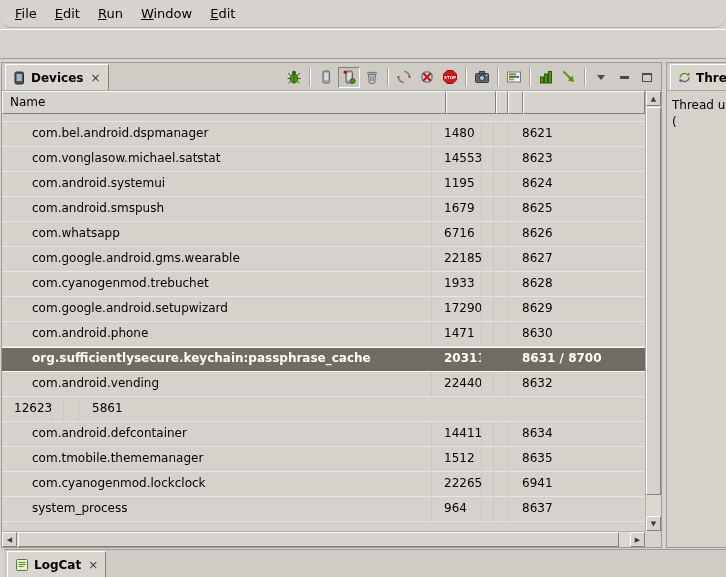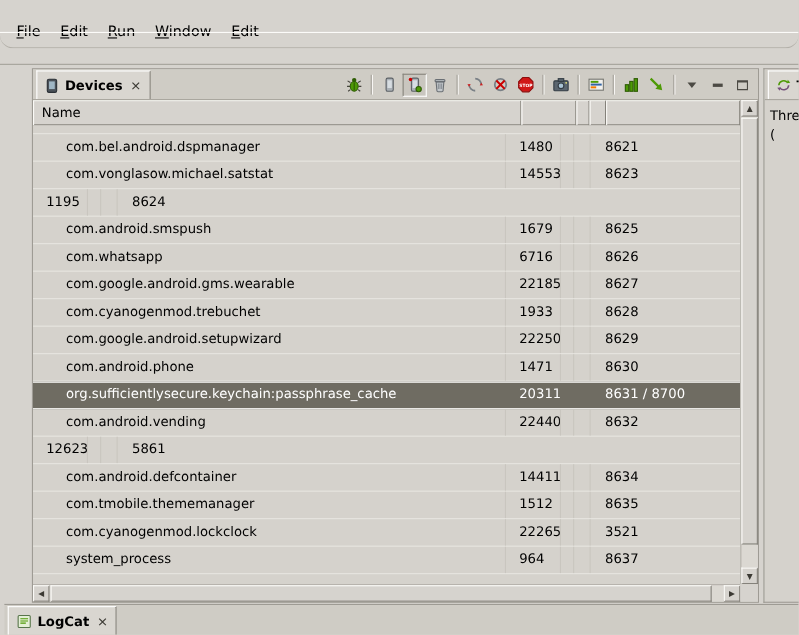--- a/index.html
+++ b/index.html
@@ -7,35 +7,35 @@
   body {
     position:relative;
     background:#d6d3ce;
     font-family:"DejaVu Sans","Liberation Sans",sans-serif;
     font-size:12px; color:#000;
     -webkit-user-select:none; user-select:none;
   }
 
   
   .menubar {
-    position:absolute; top:16px; left:0; right:0; height:28px;
+    position:absolute; top:0; left:0; right:0; height:28px;
     border-bottom:1px solid #b3b0a9;
     display:flex; align-items:center; padding-left:6px;border-radius:12px;
   }
   .menu-item { display:inline-block; padding:3px 9px; font-size:13px; }
   .menu-item::first-letter { text-decoration:underline; }
 
   
   .toolbar-strip {
     position:absolute; top:29px; left:0; right:0; height:30px;
     border-top:1px solid #fcfbf9; border-bottom:1px solid #a5a29b;
   }
 
   
-  .panel { background:#d5d2cc; border:1px solid #9e9b94;margin-left:28px; }
+  .panel { background:#d5d2cc; border:1px solid #9e9b94; }
   .devices-panel { position:absolute; top:62px; left:1px; width:661px; height:486px; }
   .threads-panel { position:absolute; top:62px; left:666px; width:60px; height:486px; border-right:none; overflow:hidden; }
 
   .panel-tabbar {
     position:relative; height:28px; background:#cfccc5;
     border-bottom:1px solid #aaa79f;
     display:flex; align-items:flex-end; overflow:hidden;
   }
   .tab {
     display:flex; align-items:center; gap:5px;
@@ -78,21 +78,21 @@
   .row > div { line-height:23px; white-space:nowrap; overflow:hidden; }
   .c-name { width:430px; padding-left:30px; border-right:1px solid #c9c6bf; }
   .c-pid  { width:50px; padding-left:12px; border-right:1px solid #c9c6bf; }
   .c-a    { width:12px; border-right:1px solid #c9c6bf; }
   .c-b    { width:15px; border-right:1px solid #c9c6bf; }
   .c-port { flex:1; padding-left:13px; }
   .row.selected {
     background:#6f6c62; color:#ffffff;
     border-top:1px solid #f6f6f3; border-bottom:1px solid #f6f6f3;
   }
-  .row.selected > div { border-right-color:transparent; line-height:21px; }
+  .row.selected > div { border-right-color:transparent; line-height:21px;font-weight:bold; }
 
   
   .vscroll { position:absolute; top:28px; right:0; width:16px; bottom:16px; background:#dbd8d2; border-left:1px solid #b3b0a9; }
   .hscroll { position:absolute; left:0; bottom:0; right:16px; height:16px; background:#dbd8d2; border-top:1px solid #b3b0a9; }
   .sbtn {
     position:absolute; width:15px; height:15px; background:#d6d3ce;
     border:1px solid; border-color:#fbfaf7 #84817a #84817a #fbfaf7;
     display:flex; align-items:center; justify-content:center;
     font-size:7px; color:#3c3a34;
   }
@@ -254,20 +254,21 @@
         <div class="c-port">8621</div>
       </div>
       <div class="row">
         <div class="c-name">com.vonglasow.michael.satstat</div>
         <div class="c-pid">14553</div>
         <div class="c-a"></div>
         <div class="c-b"></div>
         <div class="c-port">8623</div>
       </div>
       <div class="row">
+        <div class="c-name">com.android.systemui</div>
         <div class="c-pid">1195</div>
         <div class="c-a"></div>
         <div class="c-b"></div>
         <div class="c-port">8624</div>
       </div>
       <div class="row">
         <div class="c-name">com.android.smspush</div>
         <div class="c-pid">1679</div>
         <div class="c-a"></div>
         <div class="c-b"></div>
@@ -289,21 +290,21 @@
       </div>
       <div class="row">
         <div class="c-name">com.cyanogenmod.trebuchet</div>
         <div class="c-pid">1933</div>
         <div class="c-a"></div>
         <div class="c-b"></div>
         <div class="c-port">8628</div>
       </div>
       <div class="row">
         <div class="c-name">com.google.android.setupwizard</div>
-        <div class="c-pid">22250</div>
+        <div class="c-pid">17290</div>
         <div class="c-a"></div>
         <div class="c-b"></div>
         <div class="c-port">8629</div>
       </div>
       <div class="row">
         <div class="c-name">com.android.phone</div>
         <div class="c-pid">1471</div>
         <div class="c-a"></div>
         <div class="c-b"></div>
         <div class="c-port">8630</div>
@@ -340,21 +341,21 @@
         <div class="c-pid">1512</div>
         <div class="c-a"></div>
         <div class="c-b"></div>
         <div class="c-port">8635</div>
       </div>
       <div class="row">
         <div class="c-name">com.cyanogenmod.lockclock</div>
         <div class="c-pid">22265</div>
         <div class="c-a"></div>
         <div class="c-b"></div>
-        <div class="c-port">3521</div>
+        <div class="c-port">6941</div>
       </div>
       <div class="row">
         <div class="c-name">system_process</div>
         <div class="c-pid">964</div>
         <div class="c-a"></div>
         <div class="c-b"></div>
         <div class="c-port">8637</div>
       </div>
   </div>
 

